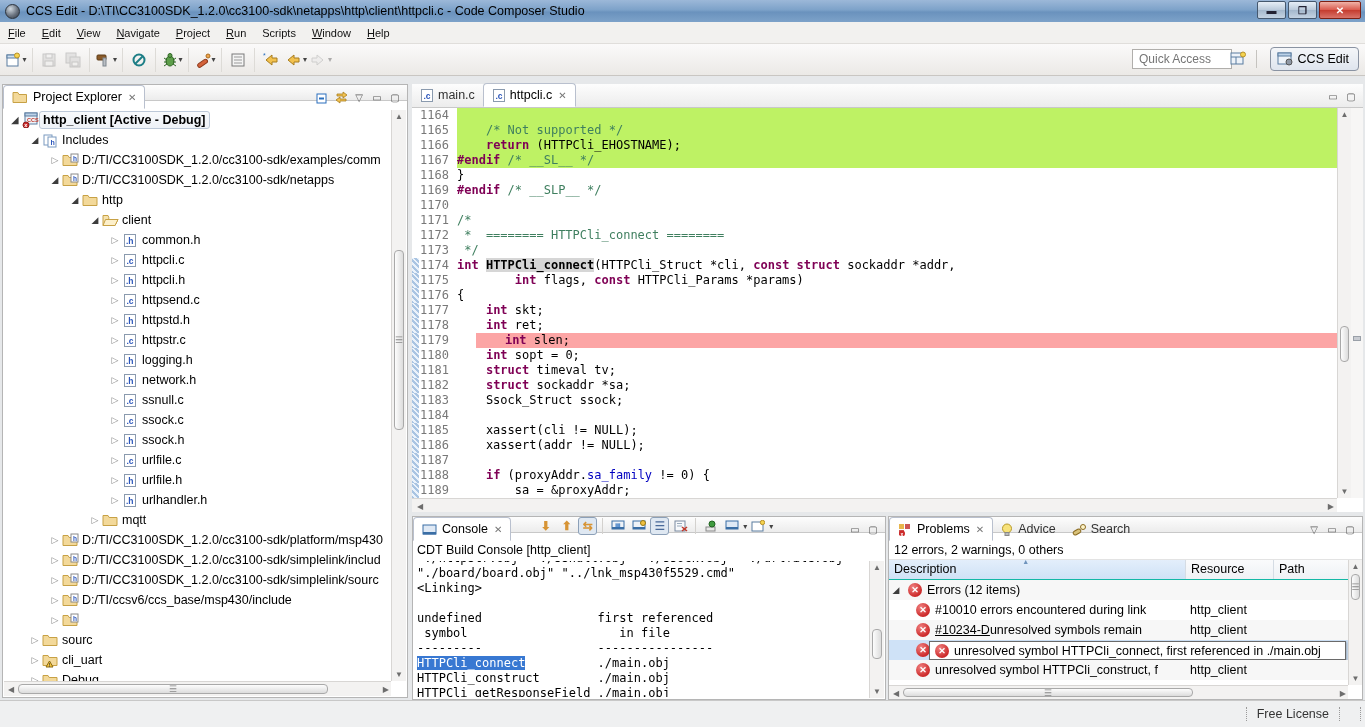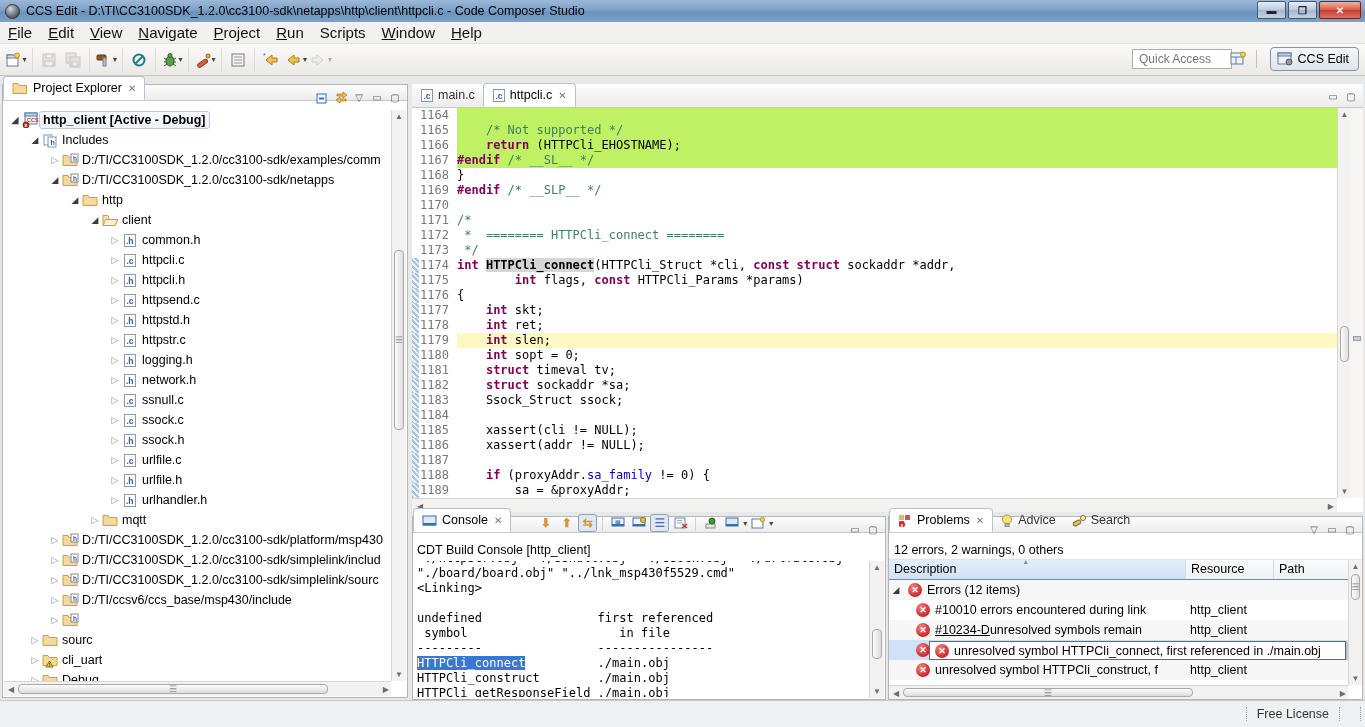--- a/index.html
+++ b/index.html
@@ -12,21 +12,21 @@
   #title-icon { width:15px; height:15px; margin:0 6px 0 5px; border-radius:50%;
     background:radial-gradient(circle at 35% 30%,#cfd8e0 0%,#6b7480 55%,#2f3640 100%); border:1px solid #2c333c; }
   .wbtn { width:29px; height:18px; margin-left:2px; border:1px solid #45586e; border-radius:2px;
     background:linear-gradient(180deg,#e6eef6,#b9c9da 50%,#a3b7cc 51%,#c4d3e2); display:flex; align-items:center; justify-content:center;
     font-size:10px; color:#223; font-weight:bold; }
   .wbtn.close { background:linear-gradient(180deg,#f0b3a8,#d9594c 50%,#c43b2e 51%,#d9746a); color:#fff; border-color:#7c2014; width:42px; }
   #win-controls { position:absolute; right:4px; top:1px; display:flex; }
 
   
   #menubar { position:absolute; left:0; top:22px; width:1365px; height:22px; background:#f2f1ef;
-    display:flex; align-items:center; font-size:15px; color:#111; border-bottom:1px solid #e0dedb; }
+    display:flex; align-items:center; font-size:11px; color:#111; border-bottom:1px solid #e0dedb; }
   .menu-item { padding:2px 8px; }
   .menu-item u { text-decoration:underline; }
 
   
   #toolbar { position:absolute; left:0; top:44px; width:1365px; height:32px;
     background:linear-gradient(180deg,#fbfafa,#ebe9e6); border-bottom:1px solid #c9c6c2; display:flex; align-items:center; }
   .tgroup { display:flex; align-items:center; padding:0 4px; height:24px; border-left:1px solid #dddbd7; }
   .tgroup:first-child { border-left:none; }
   .tbtn { display:inline-flex; align-items:center; justify-content:center; height:22px; min-width:22px; margin:0 1px; border-radius:3px; }
   .drop { font-size:8px; color:#444; margin-left:1px; }
@@ -35,21 +35,21 @@
     font-size:12px; color:#777; padding:0 6px; background:#fff; font-family:"Liberation Sans",sans-serif; }
   #persp-area { position:absolute; right:6px; top:3px; display:flex; align-items:center; }
   #ccs-edit-btn { display:flex; align-items:center; height:24px; padding:0 9px 0 6px; margin-left:8px;
     border:1px solid #8a93a2; border-radius:4px; background:linear-gradient(180deg,#f4f6f9,#dfe5ee); font-size:12.5px; }
   .vsep { width:1px; height:18px; background:#c5c3bf; margin:0 5px; }
 
   
   #workbench { position:absolute; left:0; top:76px; width:1365px; height:624px; background:#e6e8ea; }
   .panel { position:absolute; background:#fff; border:1px solid #b5b5b5; }
   .tabbar { position:absolute; left:0; top:0; right:0; height:16px;
-    background:linear-gradient(180deg,#fdfdfd,#ececec); border-bottom:1px solid #c8c8c8; display:flex; align-items:flex-end; }
+    background:linear-gradient(180deg,#fdfdfd,#ececec); border-bottom:1px solid #c8c8c8; display:flex; align-items:flex-start; }
   .tab { display:flex; align-items:center; height:24px; padding:0 8px; font-size:12.5px; color:#333; }
   .tab.active { background:#fff; border:1px solid #b9c0ce; border-bottom-color:#fff; border-radius:4px 4px 0 0; color:#000; }
   .tab .close { margin-left:6px; font-size:10px; color:#777; }
   .paneltools { position:absolute; right:3px; top:4px; display:flex; align-items:center; color:#5a5a5a; }
   .ptool { width:18px; height:16px; display:flex; align-items:center; justify-content:center; font-size:10px; }
 
   
   .sb-track-v { position:absolute; background:#f3f2f1; border-left:1px solid #d8d6d4; }
   .sb-track-h { position:absolute; background:#f3f2f1; border-top:1px solid #d8d6d4; }
   .sb-thumb { position:absolute; background:linear-gradient(90deg,#fdfdfd,#dcdcdc); border:1px solid #a9a9a9; border-radius:4px; }
@@ -71,21 +71,21 @@
   
   #editor { left:412px; top:8px; width:951px; height:428px; border:none; background:#fff; }
   #editor-tabbar { height:24px; background:linear-gradient(180deg,#fdfdfd,#ececec); border-bottom:1px solid #c8c8c8; display:flex; align-items:flex-end; }
   #code-area { position:absolute; left:0; top:24px; right:26px; bottom:14px; overflow:hidden; font-family:"DejaVu Sans Mono",monospace; font-size:12px; }
   .cline { height:15px; display:flex; line-height:15px; white-space:pre; }
   .cline .hatch { width:7px; flex:none; }
   .cline .hatch.on { background:repeating-linear-gradient(45deg,#a9c4e2 0 2px,#eaf2fb 2px 4px); }
   .cline .lnum { width:38px; flex:none; text-align:right; padding-right:8px; color:#787878; }
   .cline .ltext { flex:1; }
   .cline .ltext.bg-gray { background:#bef264; }
-  .cline .ltext.bg-cur { background:#fef9c3; }
+  .cline .ltext.bg-cur { background:#fca5a5;margin-left:19px; }
   .tk-k { color:#7f0055; font-weight:bold; }
   .tk-c { color:#3f7f5f; }
   .tk-m { color:#0000c0; }
   .tk-o { font-weight:bold; background:#d6d6d6; }
   #ed-vscroll { right:12px; top:24px; bottom:14px; width:14px; }
   #ed-ruler { position:absolute; right:0; top:24px; bottom:14px; width:12px; background:#f7f6f5; }
   #ed-hscroll { left:0; right:26px; bottom:0; height:14px; }
 
   
   #console { left:412px; top:440px; width:474px; height:184px; }

